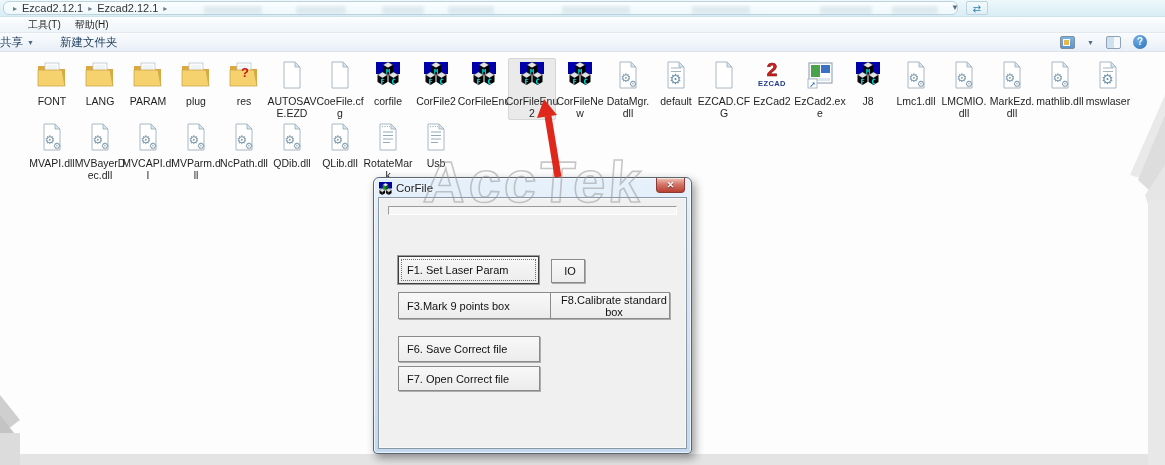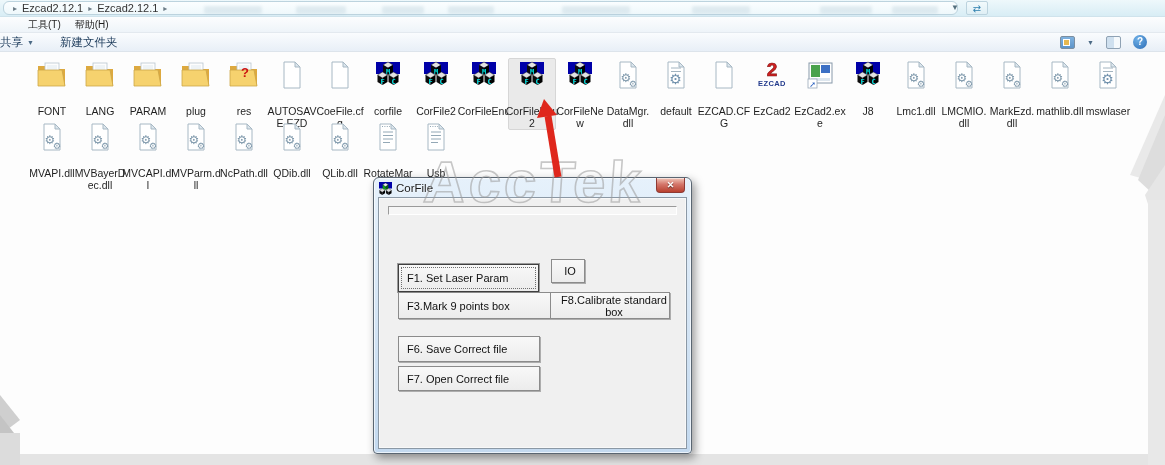--- a/index.html
+++ b/index.html
@@ -51,21 +51,21 @@
     color:#fff; font-size:10px; font-weight:bold; text-align:center; line-height:14px; }
 
   
   .content { position:absolute; left:0; top:52px; width:1165px; height:413px; background:#fdfdfd; }
   .icon-row { position:absolute; left:28px; display:flex; }
   .icon-row.r1 { top:6px; }
   .icon-row.r2 { top:68px; }
   .file-item { width:48px; display:flex; flex-direction:column; align-items:center; cursor:default; border:1px solid transparent; border-radius:2px; padding-top:1px; }
   .file-item.selected { background:#eaeaea; border-color:#d6d6d6; }
   .file-icon { width:30px; height:30px; display:flex; align-items:center; justify-content:center; }
-  .file-label { margin-top:16px; font-size:10.5px; line-height:11.5px; color:#1f1f1f; text-align:center; }
+  .file-label { margin-top:6px; font-size:10.5px; line-height:11.5px; color:#1f1f1f; text-align:center; }
   .file-label div { white-space:nowrap; }
 
   
   .dialog { position:absolute; left:373px; top:177px; width:319px; height:277px; z-index:30;
     background:linear-gradient(#e6f1fb,#c3d9ef); border:1px solid #5a6672; border-radius:6px 6px 4px 4px;
     box-shadow:3px 4px 10px rgba(0,0,0,.40), inset 0 0 0 1px rgba(255,255,255,.65); }
   .dlg-titlebar { position:absolute; left:5px; top:2px; right:5px; height:16px; display:flex; align-items:center; gap:4px; }
   .dlg-icon { width:13px; height:13px; }
   .dlg-title { font-size:11.5px; color:#1a1a1a; text-shadow:0 1px 2px rgba(255,255,255,.9); }
   .dlg-close { position:absolute; right:6px; top:0px; width:29px; height:15px; z-index:2;
@@ -75,21 +75,21 @@
   .dlg-client { position:absolute; left:4px; right:4px; top:19px; bottom:4px; background:#f0f0f0;
     border:1px solid #8b98a5; box-shadow:inset 0 0 0 1px rgba(255,255,255,.55); }
   .dlg-groove { position:absolute; left:9px; right:9px; top:8px; height:9px; background:#f6f6f6;
     border-top:1px solid #9a9a9a; border-left:1px solid #9a9a9a; border-bottom:1px solid #fff; border-right:1px solid #fff; }
   .btn { position:absolute; display:flex; align-items:center; padding-left:8px;
     background:linear-gradient(#f8f8f8,#ececec); border:1px solid #8b8b8b;
     box-shadow:1px 1px 0 #adadad; font-size:11px; color:#111; font-family:inherit; }
   .btn.center { justify-content:center; padding-left:4px; }
   .btn.focused { border-color:#3f3f3f; box-shadow:0 0 0 1px #9a9a9a, 1px 1px 0 #adadad; }
   .btn.focused::after { content:""; position:absolute; inset:2px; border:1px dotted #6f6f6f; }
-  .btn-f1 { left:19px; top:58px;  width:141px; height:28px;margin-top:8px; }
+  .btn-f1 { left:19px; top:58px;  width:141px; height:28px; }
   .btn-io { left:172px; top:61px; width:34px;  height:24px; }
   .btn-f3 { left:19px; top:94px;  width:164px; height:27px; }
   .btn-f8 { left:171px; top:94px; width:120px; height:27px; }
   .btn-f6 { left:19px; top:138px; width:142px; height:26px; }
   .btn-f7 { left:19px; top:168px; width:142px; height:25px; }
 
   
   .watermark { position:absolute; left:424px; top:148px; z-index:50; pointer-events:none;
     font-size:58px; font-weight:bold; letter-spacing:3px; color:transparent;
     -webkit-text-stroke:1.6px #9b9b9b; opacity:.55; transform:skewX(-4deg); }

